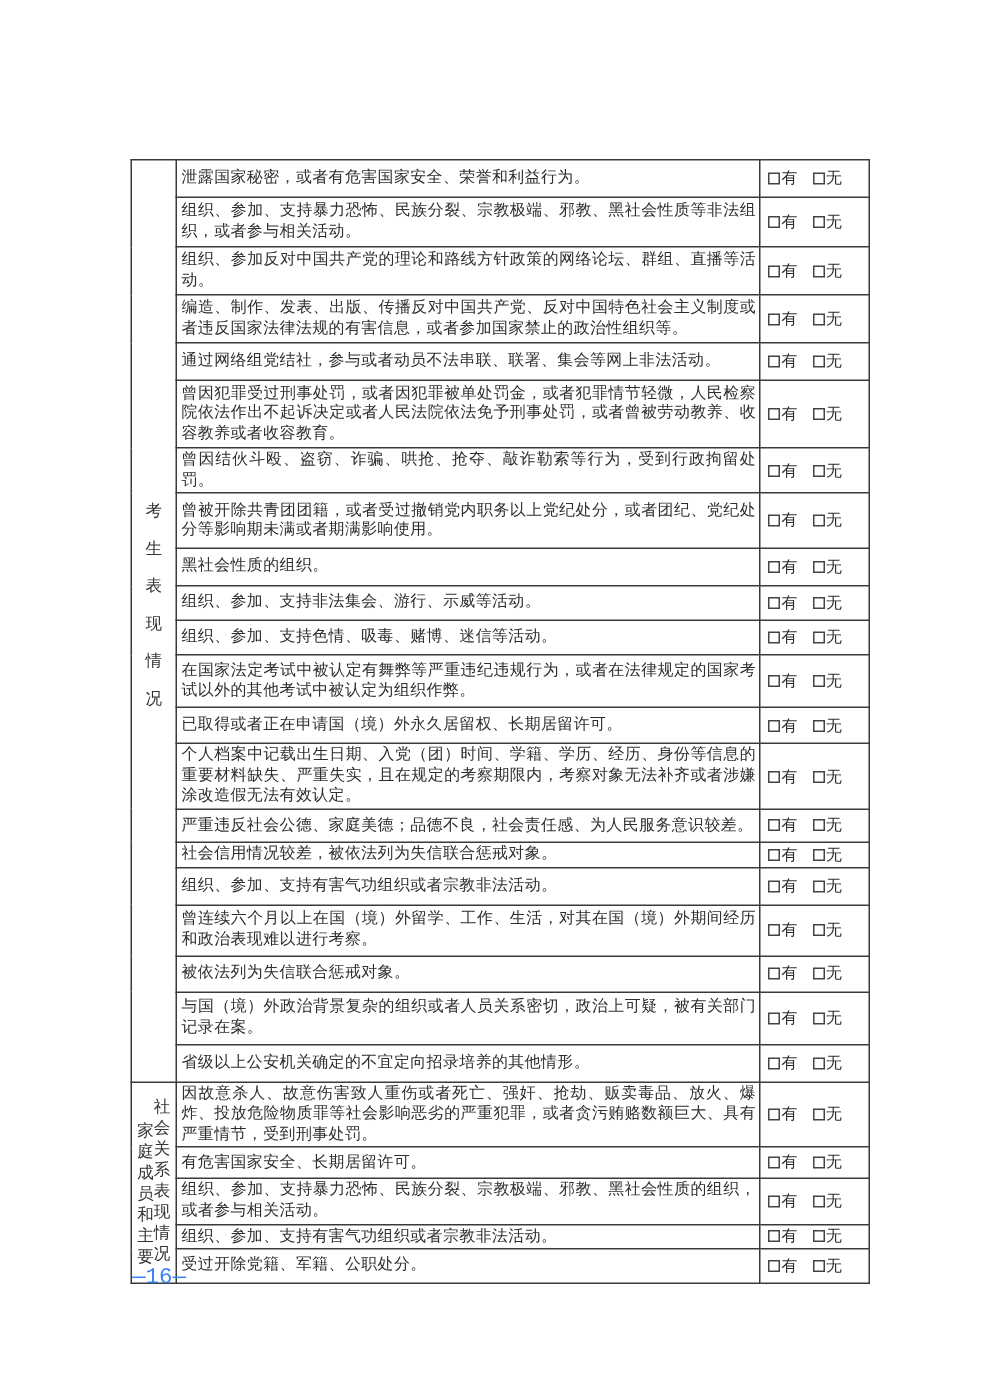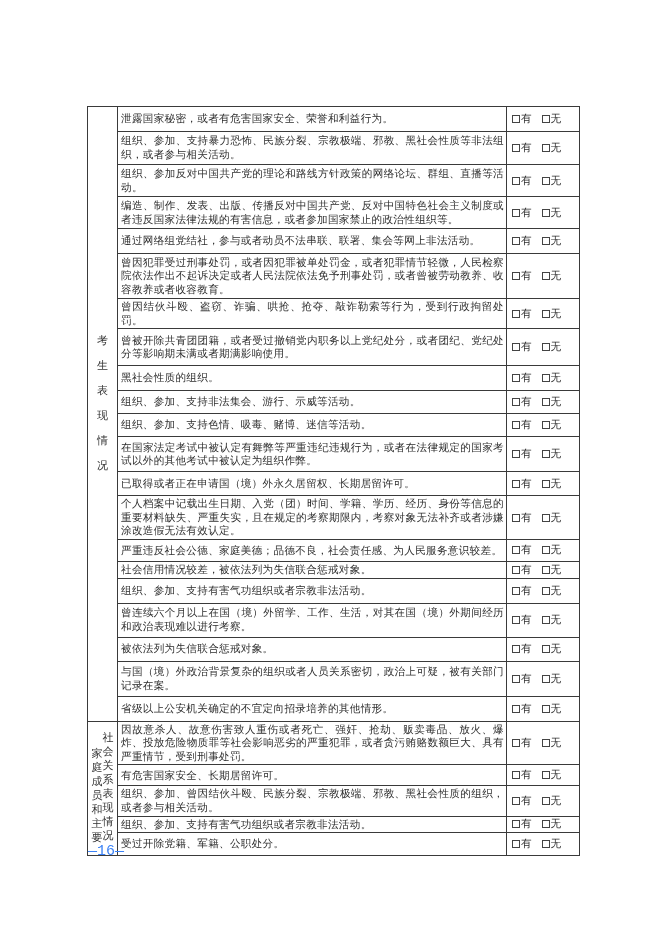--- a/index.html
+++ b/index.html
@@ -172,21 +172,21 @@
             </div>
           </td>
           <td class="item">因故意杀人、故意伤害致人重伤或者死亡、强奸、抢劫、贩卖毒品、放火、爆炸、投放危险物质罪等社会影响恶劣的严重犯罪，或者贪污贿赂数额巨大、具有严重情节，受到刑事处罚。</td>
           <td class="chk"><span class="opt"><span class="box"></span><span>有</span></span><span class="opt"><span class="box"></span><span>无</span></span></td>
         </tr>
         <tr style="height: 21px;">
           <td class="item">有危害国家安全、长期居留许可。</td>
           <td class="chk"><span class="opt"><span class="box"></span><span>有</span></span><span class="opt"><span class="box"></span><span>无</span></span></td>
         </tr>
         <tr style="height: 28px;">
-          <td class="item">组织、参加、曾因结伙斗殴、民族分裂、宗教极端、邪教、黑社会性质的组织，或者参与相关活动。</td>
+          <td class="item">组织、参加、支持暴力恐怖、民族分裂、宗教极端、邪教、黑社会性质的组织，或者参与相关活动。</td>
           <td class="chk"><span class="opt"><span class="box"></span><span>有</span></span><span class="opt"><span class="box"></span><span>无</span></span></td>
         </tr>
         <tr style="height: 16px;">
           <td class="item">组织、参加、支持有害气功组织或者宗教非法活动。</td>
           <td class="chk"><span class="opt"><span class="box"></span><span>有</span></span><span class="opt"><span class="box"></span><span>无</span></span></td>
         </tr>
         <tr style="height: 23px;">
           <td class="item">受过开除党籍、军籍、公职处分。</td>
           <td class="chk"><span class="opt"><span class="box"></span><span>有</span></span><span class="opt"><span class="box"></span><span>无</span></span></td>
         </tr>

